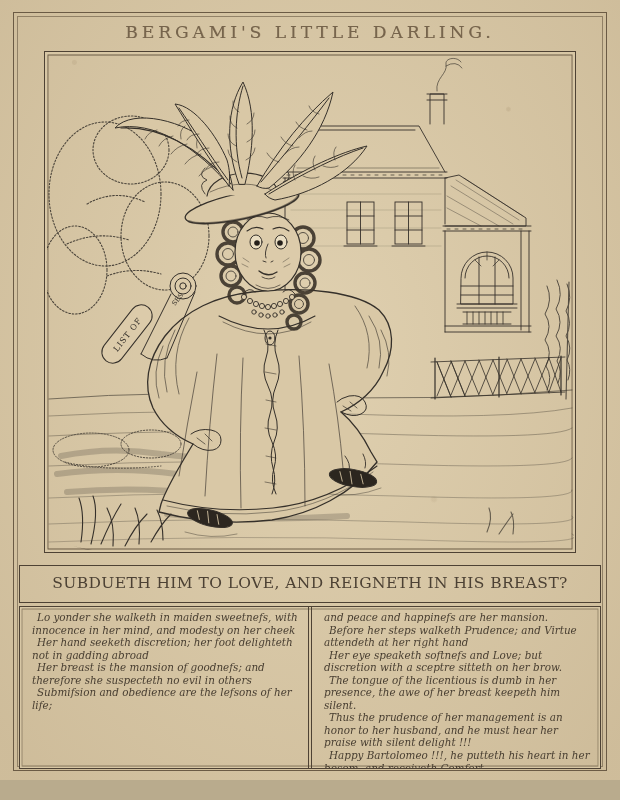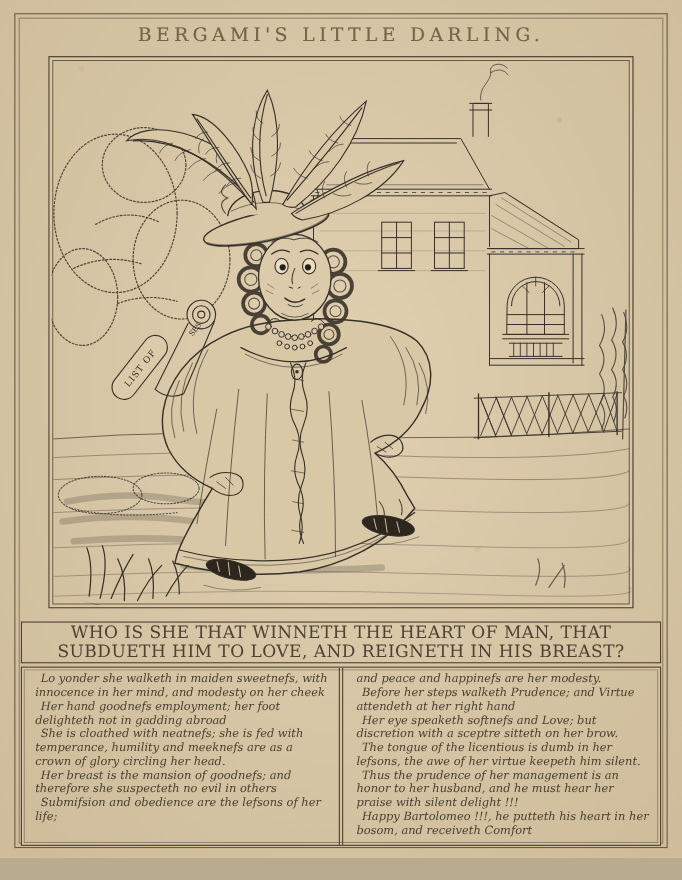--- a/index.html
+++ b/index.html
@@ -309,35 +309,33 @@
       <g stroke-width="1.1">
         <path d="M34,488 q4,-28 -2,-44 M44,490 q8,-32 2,-48 M54,490 q10,-24 20,-40 M66,492 q2,-22 -6,-38 M78,492 q10,-20 22,-32 M92,490 q2,-22 -4,-36 M104,488 q10,-18 20,-28 M116,486 q0,-18 -6,-30"></path>
         <path d="M26,492 q36,10 86,4 q-24,8 -56,4 z" fill="#2e2922" opacity=".45" stroke="none"></path>
         <path d="M440,478 q6,-14 2,-24 M452,480 q8,-12 14,-20 M466,480 q2,-14 -2,-22" opacity=".7"></path>
       </g>
     </svg>
   </div>
 
 
   <div class="caption-box">
-    <div class="caption-line">WHO IS SHE THAT WINNETH THE HEART OF MAN, THAT</div>
     <div class="caption-line">SUBDUETH HIM TO LOVE, AND REIGNETH IN HIS BREAST?</div>
   </div>
 
   <div class="verse-block">
     <div class="verse-col">
       <p>Lo yonder she walketh in maiden sweetnefs, with innocence in her mind, and modesty on her cheek</p>
-      <p>Her hand goodnefs employment; her foot delighteth not in gadding abroad</p>
-      <p>She is cloathed with neatnefs; she is fed with temperance, humility and meeknefs are as a crown of glory circling her head.</p>
+      <p>Her hand seeketh discretion; her foot delighteth not in gadding abroad</p>
       <p>Her breast is the mansion of goodnefs; and therefore she suspecteth no evil in others</p>
       <p>Submifsion and obedience are the lefsons of her life;</p>
     </div>
     <div class="verse-divider"></div>
     <div class="verse-col">
-      <p class="run-on">and peace and happinefs are her modesty.</p>
+      <p class="run-on">and peace and happinefs are her mansion.</p>
       <p>Before her steps walketh Prudence; and Virtue attendeth at her right hand</p>
       <p>Her eye speaketh softnefs and Love; but discretion with a sceptre sitteth on her brow.</p>
-      <p>The tongue of the licentious is dumb in her lefsons, the awe of her virtue keepeth him silent.</p>
+      <p>The tongue of the licentious is dumb in her presence, the awe of her breast keepeth him silent.</p>
       <p>Thus the prudence of her management is an honor to her husband, and he must hear her praise with silent delight  !!!</p>
       <p>Happy Bartolomeo !!!, he putteth his heart in her bosom, and receiveth Comfort</p>
     </div>
   </div>
 </div>
 
 </body></html>

